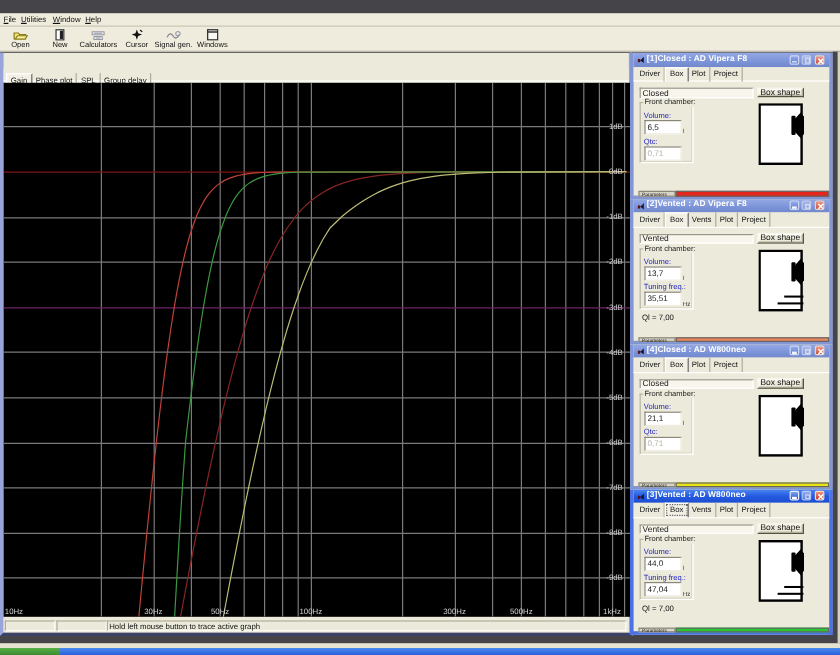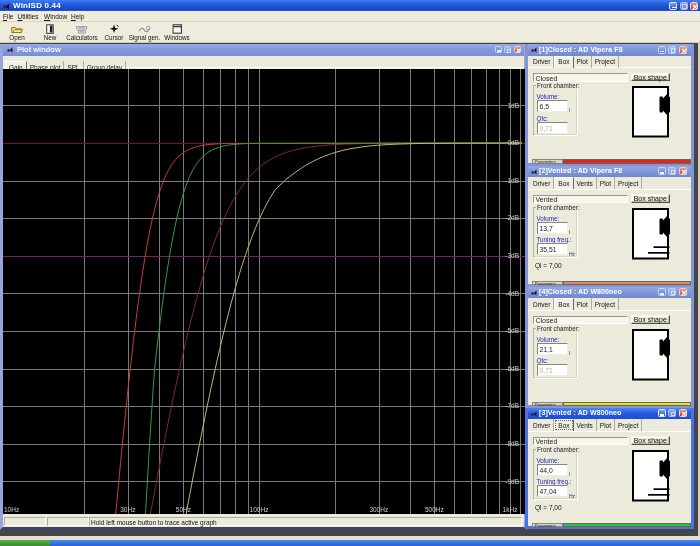--- a/index.html
+++ b/index.html
@@ -37,38 +37,20 @@
 .unit { position:absolute; font-size:5px; color:#333; }
 .ptab { position:absolute; left:4px; top:115px; width:31px; height:4.8px; background:#d8d4c6; border:0.5px solid #8a8678; font-size:4px; color:#222; padding-left:2px; line-height:4px; }
 .strip { position:absolute; left:35px; top:115px; width:128px; height:4.8px; border:0.5px solid #666; }
 #bottombar { position:absolute; left:0; top:536px; width:700px; height:4px; background:#e6e2d2; }
 #taskbar { position:absolute; left:0; top:540px; width:700px; height:6px; background:linear-gradient(180deg,#4a8af0,#2a5fd8); }
 #startbtn { position:absolute; left:0; top:0; width:50px; height:6px; background:linear-gradient(180deg,#58b048,#3a8a30); border-radius:0 2px 0 0; }
 #rightedge { position:absolute; left:694px; top:43px; width:6px; height:493px; background:#454449; border-right:2px solid #d4d0c0; }
 </style></head>
 <body>
 <div id="root">
-<div id="mtitle">
-  <svg width="8" height="8" style="position:absolute;left:3px;top:1.5px">
-        <path d="M1 4.5 L3 4.5 L6 1.5 L6 7.5 L3 5.2 L1 5.2 Z" fill="#10081e"></path>
-        <rect x="0.5" y="3.6" width="2.2" height="3" fill="#571216"></rect>
-      </svg>
-  <span class="txt">WinISD 0.44</span>
-  <div class="tbtn" style="top:1.5px;width:8px;height:8px;right:23.0px;background:linear-gradient(180deg,#7da2f2,#2a55c8);border:1px solid #e8eefc;">
-        <div style="position:absolute;left:1.5px;bottom:0.5px;width:4px;height:1.5px;background:#fff"></div>
-      </div>
-<div class="tbtn" style="top:1.5px;width:8px;height:8px;right:12.5px;background:linear-gradient(180deg,#aabcf0,#7b94dc);border:1px solid #dfe6f8;opacity:.75;">
-        <div style="position:absolute;left:1.5px;top:1.5px;width:4.5px;height:4.5px;border:1.2px solid #fff"></div>
-      </div>
-<div class="tbtn" style="top:1.5px;width:8px;height:8px;right:2px;background:linear-gradient(180deg,#f0927c,#cc3820);border:1px solid #f4d8cc;">
-        <svg width="8" height="8" style="position:absolute;left:0;top:0">
-          <path d="M2 2 L6 6 M6 2 L2 6" stroke="#fff" stroke-width="1.3"></path>
-        </svg>
-      </div>
-</div>
 <div id="menubar">
   <span style="left:3px"><u>F</u>ile</span>
   <span style="left:17.5px"><u>U</u>tilities</span>
   <span style="left:44px"><u>W</u>indow</span>
   <span style="left:71px"><u>H</u>elp</span>
 </div>
 <div id="toolbar">
       <div class="tbi" style="left:17px">
         <div class="tbicon">
           <svg width="13" height="9">
@@ -119,38 +101,20 @@
         <div class="tbicon">
           <svg width="10" height="10">
             <rect x="0.8" y="0.8" width="8.4" height="8.4" fill="#f8f8f4" stroke="#333" stroke-width="1.1"></rect>
             <path d="M0.8 2.6 h8.4" stroke="#333" stroke-width="1.3"></path>
           </svg>
         </div>
         <div class="tblbl">Windows</div>
       </div>
     </div>
 <div id="plotwin">
-  <div id="ptitle">
-    <svg width="7" height="7" style="position:absolute;left:4px;top:2px">
-          <path d="M1 4 L3 4 L5.5 1.2 L5.5 6.5 L3 4.6 L1 4.6 Z" fill="#1a1030"></path>
-          <rect x="0.5" y="3.2" width="2" height="2.6" fill="#5a1212"></rect>
-        </svg>
-    <span class="txt">Plot window</span>
-    <div class="tbtn" style="top:2px;width:7px;height:7px;right:22.5px;background:linear-gradient(180deg,#93aced,#5f7ed0);border:1px solid #d4defa;opacity:.9;">
-          <div style="position:absolute;left:1.5px;bottom:0.5px;width:4px;height:1.5px;background:#fff"></div>
-        </div>
-<div class="tbtn" style="top:2px;width:7px;height:7px;right:13.0px;background:linear-gradient(180deg,#b4c2ec,#93a6dc);border:1px solid #dde4f8;opacity:.7;">
-          <div style="position:absolute;left:1.5px;top:1.5px;width:4.5px;height:4.5px;border:1.2px solid #fff"></div>
-        </div>
-<div class="tbtn" style="top:2px;width:7px;height:7px;right:3.5px;background:linear-gradient(180deg,#ee9c88,#c8503c);border:1px solid #eed0c8;">
-          <svg width="7" height="7" style="position:absolute;left:0;top:0">
-            <path d="M2 2 L5 5 M5 2 L2 5" stroke="#fff" stroke-width="1.3"></path>
-          </svg>
-        </div>
-  </div>
   <div class="tabrow" style="top:11.5px;width:521px">
     <div class="tab tabactive">Gain</div><div class="tab">Phase plot</div><div class="tab">SPL</div><div class="tab">Group delay</div>
   </div>
   <svg width="522" height="445" style="position:absolute;left:0px;top:25px;background:#000">
 <line x1="81.5" y1="0" x2="81.5" y2="445" stroke="#7a7a7a" stroke-width="1"></line>
 <line x1="125.5" y1="0" x2="125.5" y2="445" stroke="#7a7a7a" stroke-width="1"></line>
 <line x1="156.5" y1="0" x2="156.5" y2="445" stroke="#7a7a7a" stroke-width="1"></line>
 <line x1="180.5" y1="0" x2="180.5" y2="445" stroke="#7a7a7a" stroke-width="1"></line>
 <line x1="200.5" y1="0" x2="200.5" y2="445" stroke="#7a7a7a" stroke-width="1"></line>
 <line x1="217.5" y1="0" x2="217.5" y2="445" stroke="#7a7a7a" stroke-width="1"></line>

